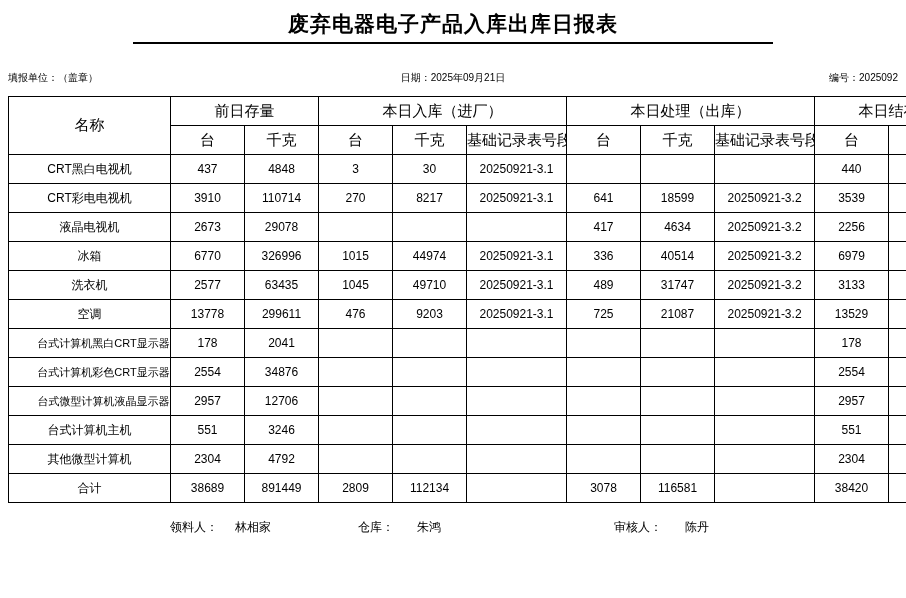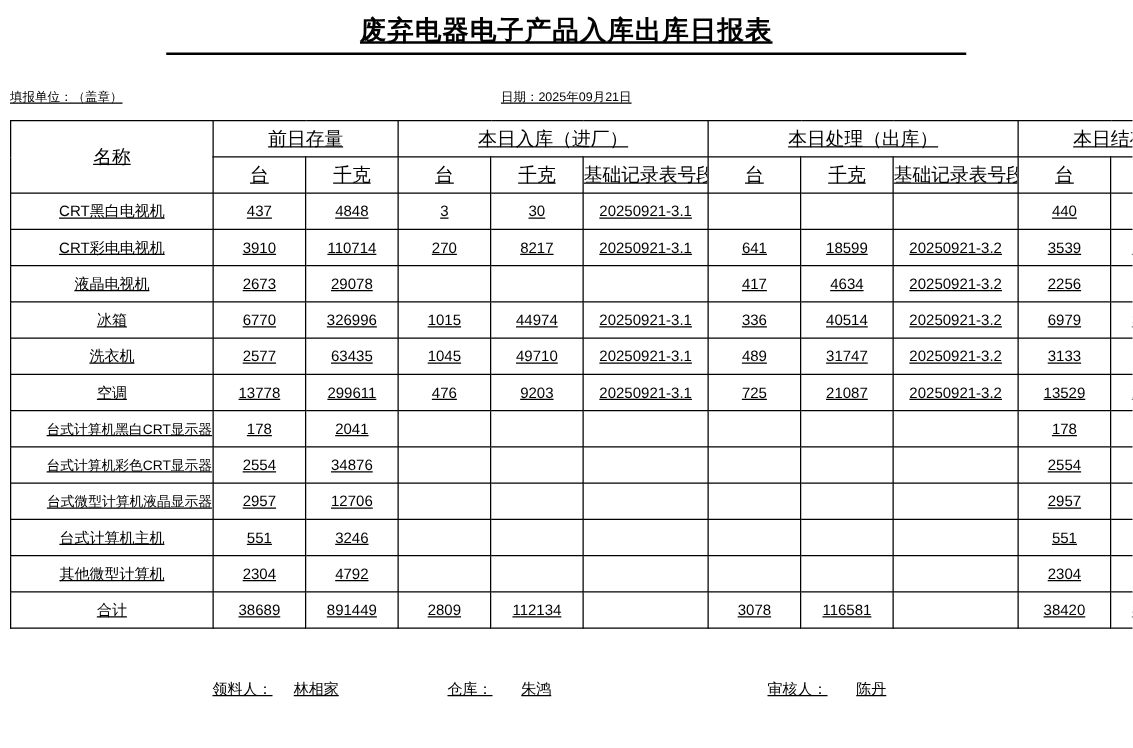--- a/index.html
+++ b/index.html
@@ -12,21 +12,20 @@
     height: 598px;
     font-family: "Liberation Sans", "DejaVu Sans", sans-serif;
     color: #000;
     overflow: hidden;
   }
   .page {
     position: relative;
     width: 906px;
     height: 480px;
     box-sizing: border-box;
-    text-decoration: underline;
   }
   .title {
     text-align: center;
     font-family: "Liberation Serif", "DejaVu Serif", serif;
     font-weight: bold;
     font-size: 21px;
     letter-spacing: 1px;
     padding-top: 10px;
     padding-bottom: 4px;
   }
@@ -93,21 +92,20 @@
   .footer-row {
     display: flex;
     font-size: 12px;
     margin-top: 16px;
     padding: 0 8px;
     align-items: center;
   }
   .footer-cell {
     display: flex;
     align-items: baseline;
-    margin-top: 24px;
   }
   .footer-label { white-space: nowrap; }
   .footer-value {
     display: inline-block;
     min-width: 70px;
     text-align: center;
     white-space: nowrap;
   }
   .f1 { margin-left: 162px; }
   .f2 { margin-left: 70px; }
@@ -117,20 +115,21 @@
 <body>
 
 <div class="page">
 
   <div class="title">废弃电器电子产品入库出库日报表</div>
   <div class="title-rule"></div>
 
   <div class="meta-row">
     <div class="meta-left">填报单位：（盖章）</div>
     <div class="meta-center">日期：2025年09月21日</div>
+    <div class="meta-right">编号：2025092</div>
   </div>
 
   <table class="main">
     <colgroup>
       <col style="width:162px">
       <col style="width:74px">
       <col style="width:74px">
       <col style="width:74px">
       <col style="width:74px">
       <col style="width:100px">

